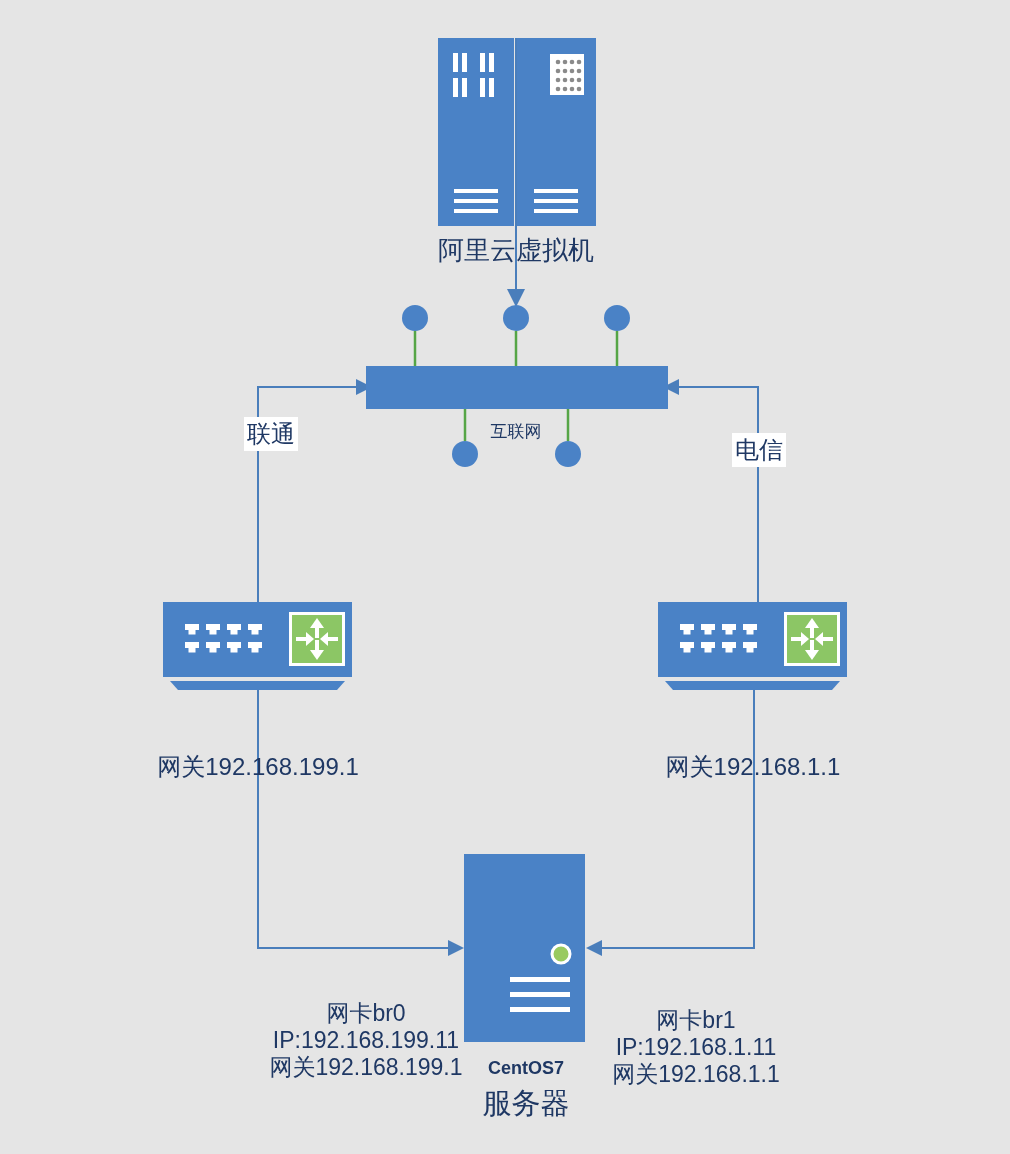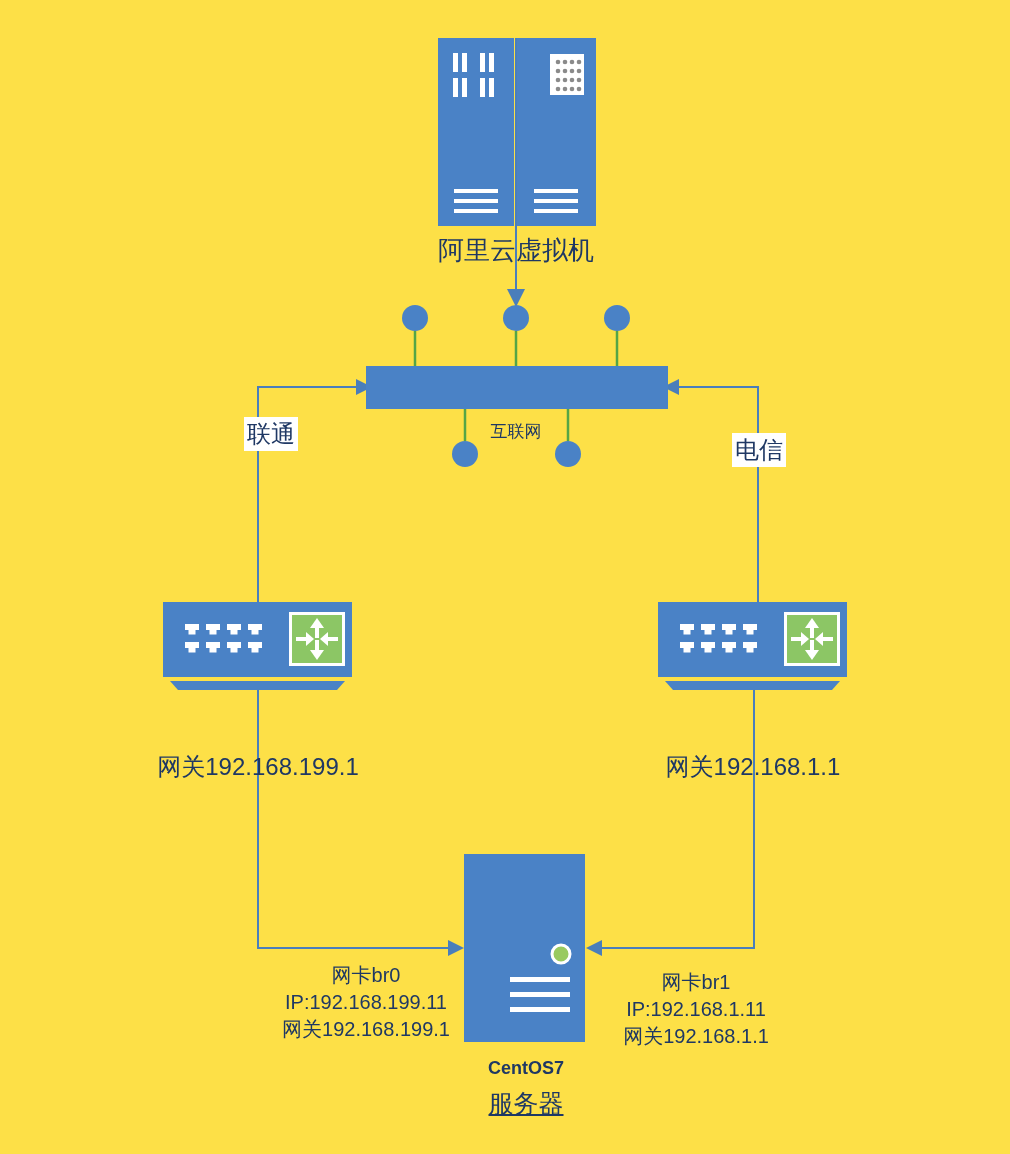--- a/index.html
+++ b/index.html
@@ -1,19 +1,19 @@
 <!DOCTYPE html>
 <html><head>
 <meta charset="utf-8">
 <style>
   html,body{margin:0;padding:0;background:#fff;}
   #canvas{
     position:relative;
     width:1010px;height:1154px;
-    background:#fde047;
+    background:#e5e5e5;
     font-family:"Liberation Sans", sans-serif;
     overflow:hidden;
   }
   #diagram-svg{position:absolute;left:0;top:0;}
   .fill-blue{fill:#4A82C6;}
   .fill-white{fill:#ffffff;}
   .stroke-line{stroke:#4A7EBB;stroke-width:2;fill:none;}
   .arrowhead{fill:#4A7EBB;stroke:none;}
   .stub{stroke:#55A546;stroke-width:2.5;fill:none;}
   .dot{fill:#8a8a8a;}
@@ -22,24 +22,24 @@
     transform:translateX(-50%);
     white-space:nowrap;
     color:#1F3864;
     text-align:center;
   }
   .serif-cn{font-family:"Liberation Serif", serif;}
   .lbl-vm{font-size:26px;}
   .lbl-internet{font-size:17px;}
   .lbl-isp{font-size:24px;background:#fff;padding:4px 3px;line-height:1.1;}
   .lbl-router{font-size:24px;line-height:33px;}
-  .lbl-nic{font-size:20px;line-height:27px;}
+  .lbl-nic{font-size:23px;line-height:27px;margin-top:38px;}
   .lbl-server{line-height:35px;}
   .lbl-server .srv-name{font-size:18px;font-weight:bold;}
-  .lbl-server .srv-type{font-size:25px;text-decoration:underline;}
+  .lbl-server .srv-type{font-size:29px;}
 </style>
 </head>
 <body>
 
 <div id="canvas">
 
   <svg id="diagram-svg" width="1010" height="1154" viewBox="0 0 1010 1154">
     <defs>
       <path id="port" d="M0,0 h14 v6 h-3.5 v4.5 h-7 v-4.5 h-3.5 z"></path>
       <g id="route-symbol">

